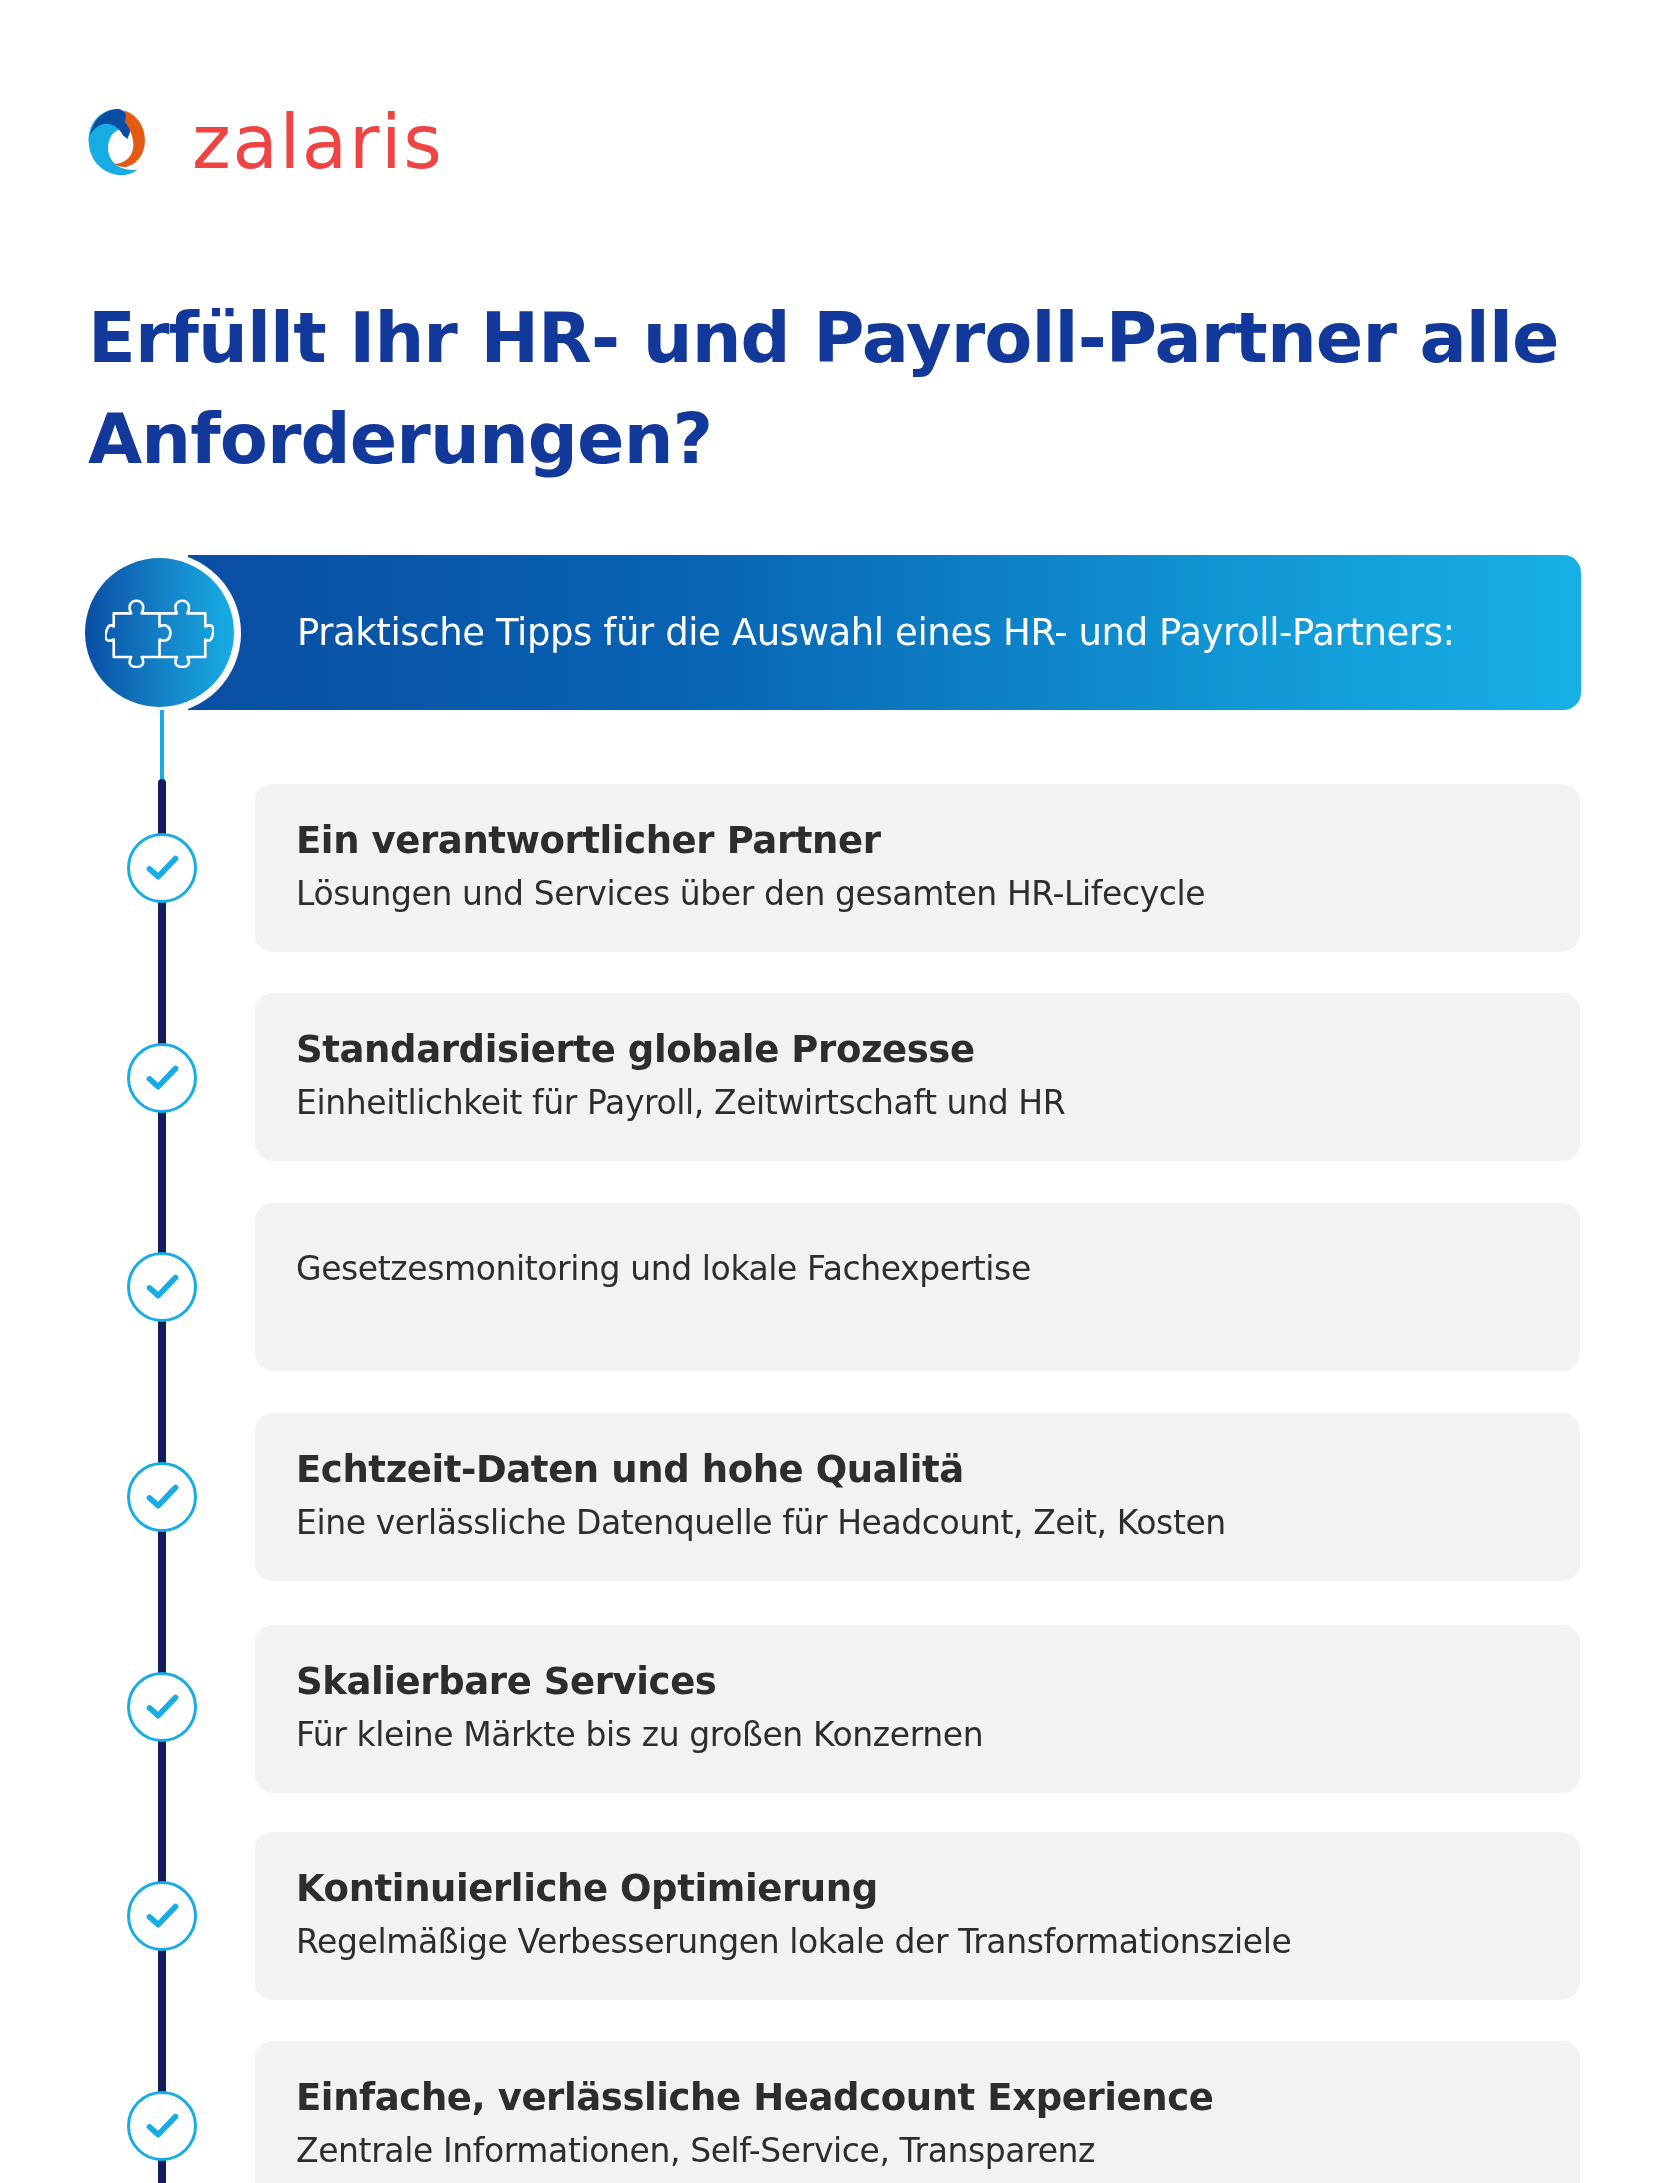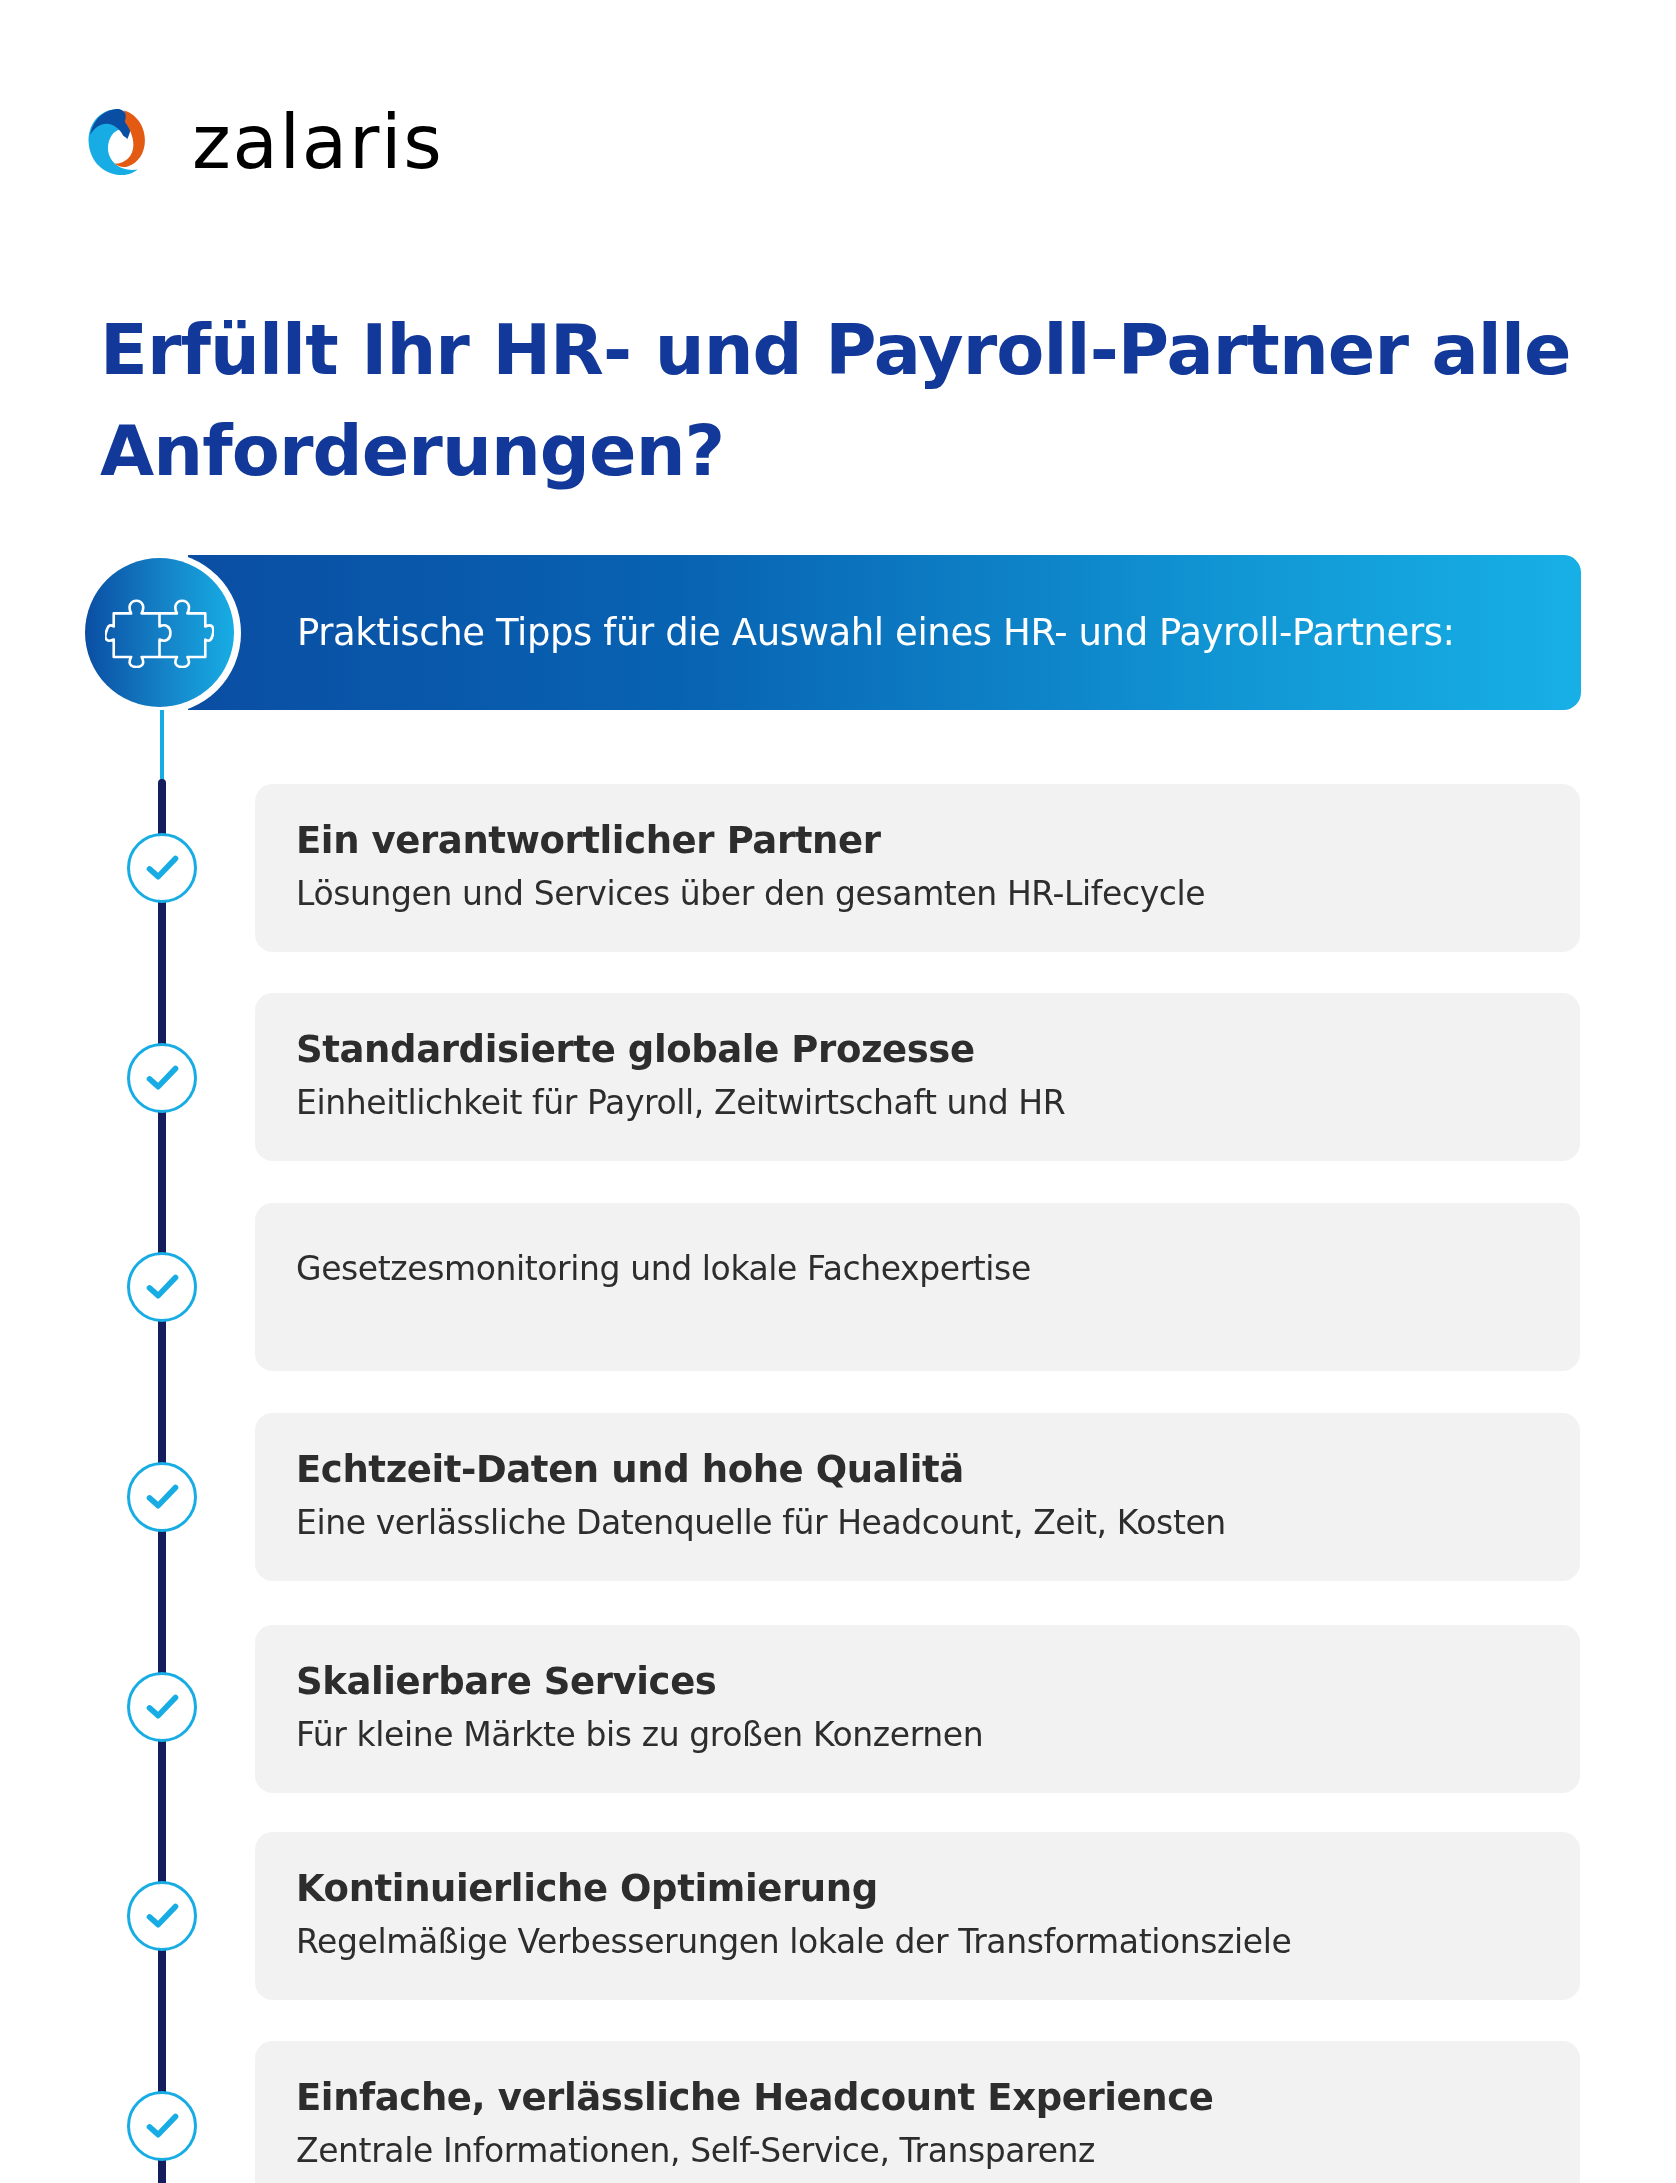--- a/index.html
+++ b/index.html
@@ -3,26 +3,26 @@
 <meta charset="utf-8">
 <style>
   html, body { margin: 0; padding: 0; background: #ffffff; }
   body {
     width: 1677px; height: 2343px; position: relative; overflow: hidden;
     font-family: "Liberation Sans", "DejaVu Sans", sans-serif;
   }
   .logo { position: absolute; left: 83px; top: 100px; height: 83px; display: flex; align-items: center; }
   .logo-icon { width: 72px; height: 74px; }
   .logo-text {
-    margin-left: 37px; font-size: 74px; color: #000000; letter-spacing: 1.7px;
+    margin-left: 37px; font-size: 74px; color: #ef4444; letter-spacing: 1.7px;
     font-family: "DejaVu Sans", sans-serif; font-weight: 400; line-height: 1; text-align: center;
   }
   .title {
     position: absolute; left: 84px; top: 284px; width: 1528px;
-    color: #12399a; font-weight: 700; font-size: 70px; line-height: 101px; margin: 16px;
+    color: #12399a; font-weight: 700; font-size: 70px; line-height: 101px; margin: 4px;
     font-family: "DejaVu Sans", sans-serif; letter-spacing: -0.9px;
   }
   .banner {
     position: absolute; left: 188px; top: 555px; width: 1393px; height: 155px;
     border-radius: 0 17.5px 17.5px 0;
     background: linear-gradient(90deg, #0a4ea3 0%, #0862b2 35%, #1196d4 75%, #17b0e6 100%);
   }
   .banner-text {
     position: absolute; left: 109px; top: 0; height: 155px; display: flex; align-items: center;
     color: #ffffff; font-size: 37px; font-weight: 400;

